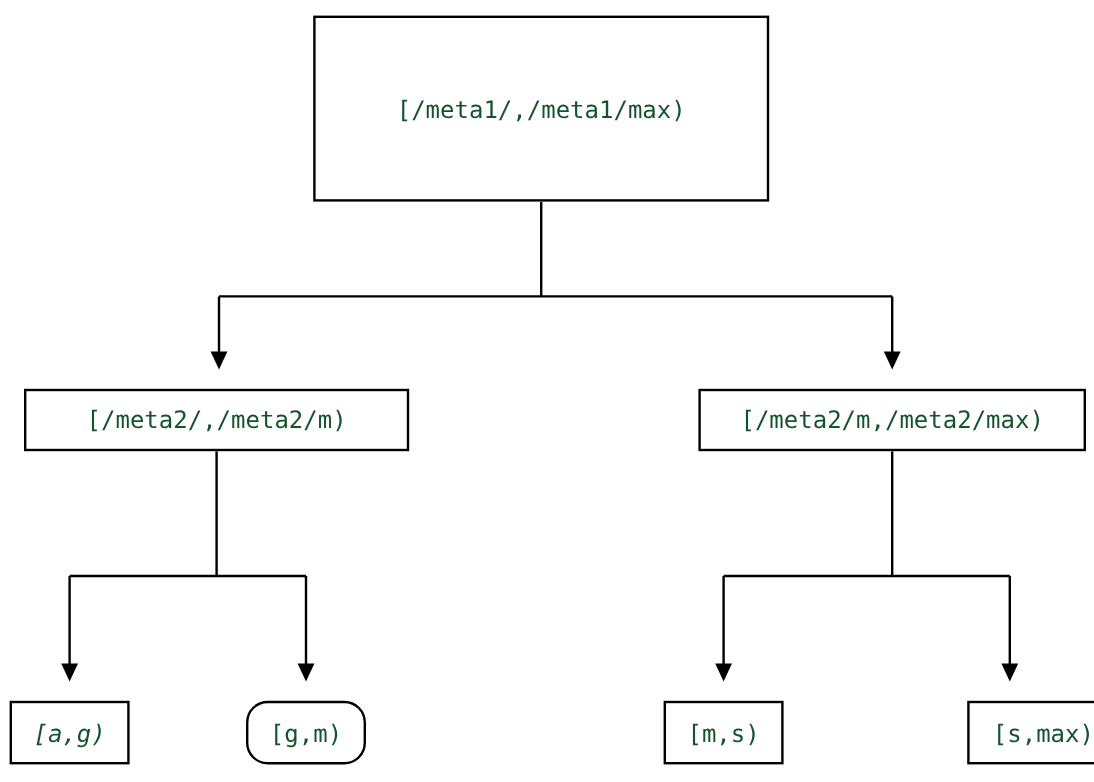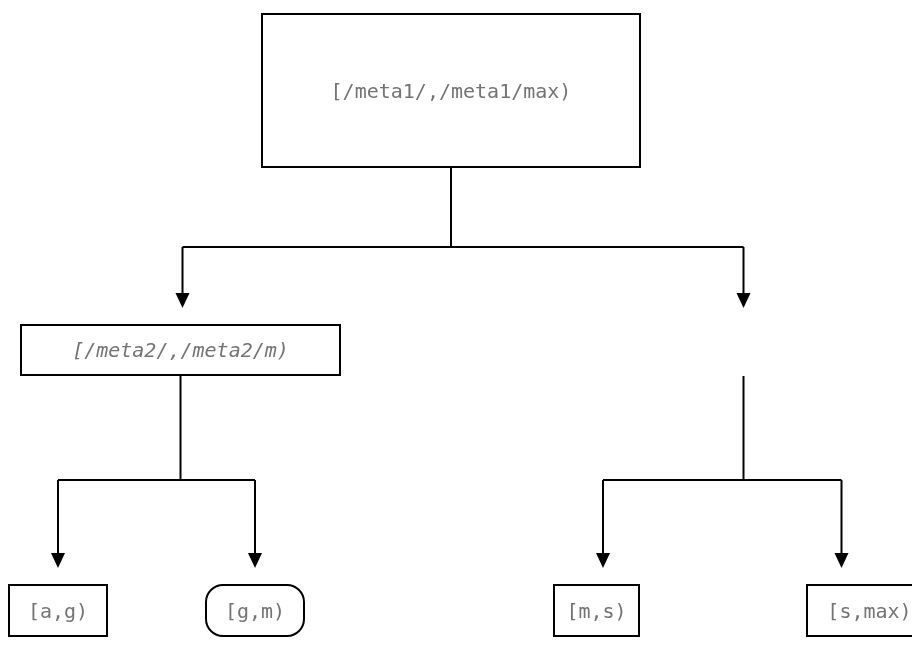--- a/index.html
+++ b/index.html
@@ -23,29 +23,29 @@
   .node {
     position: absolute;
     box-sizing: border-box;
     border: 2px solid #000000;
     background: #ffffff;
     display: flex;
     align-items: center;
     justify-content: center;
     font-size: 20px;
     line-height: 1;
-    color: #737373;
+    color: #14532d;
     white-space: pre;
   }
   .node-root   { left: 261px; top: 13px;  width: 380px; height: 155px; }
-  .node-l1a    { left: 20px;  top: 324px; width: 321px; height: 52px; font-style: italic; }
+  .node-l1a    { left: 20px;  top: 324px; width: 321px; height: 52px; }
   .node-l1b    { left: 582px; top: 324px; width: 323px; height: 52px; }
-  .node-l2a    { left: 8px;   top: 584px; width: 100px; height: 53px; }
+  .node-l2a    { left: 8px;   top: 584px; width: 100px; height: 53px; font-style: italic; }
   .node-l2b    { left: 205px; top: 584px; width: 100px; height: 53px; border-radius: 18px; }
-  .node-l2c    { left: 553px; top: 584px; width: 87px; height: 53px; }
+  .node-l2c    { left: 553px; top: 584px; width: 100px; height: 53px; }
   .node-l2d    { left: 778px; top: 584px; width: 127px; height: 53px; margin-left: 28px; }
 </style>
 </head>
 <body>
 
 <div class="canvas">
 
   <svg class="edges" width="912" height="652" viewBox="0 0 912 652">
 
     <g>
@@ -68,20 +68,23 @@
   </svg>
 
   <div class="node node-root">
     <span>[/meta1/,/meta1/max)</span>
   </div>
 
   <div class="node node-l1a">
     <span>[/meta2/,/meta2/m)</span>
   </div>
 
+  <div class="node node-l1b">
+    <span>[/meta2/m,/meta2/max)</span>
+  </div>
 
   <div class="node node-l2a">
     <span>[a,g)</span>
   </div>
 
   <div class="node node-l2b">
     <span>[g,m)</span>
   </div>
 
   <div class="node node-l2c">

